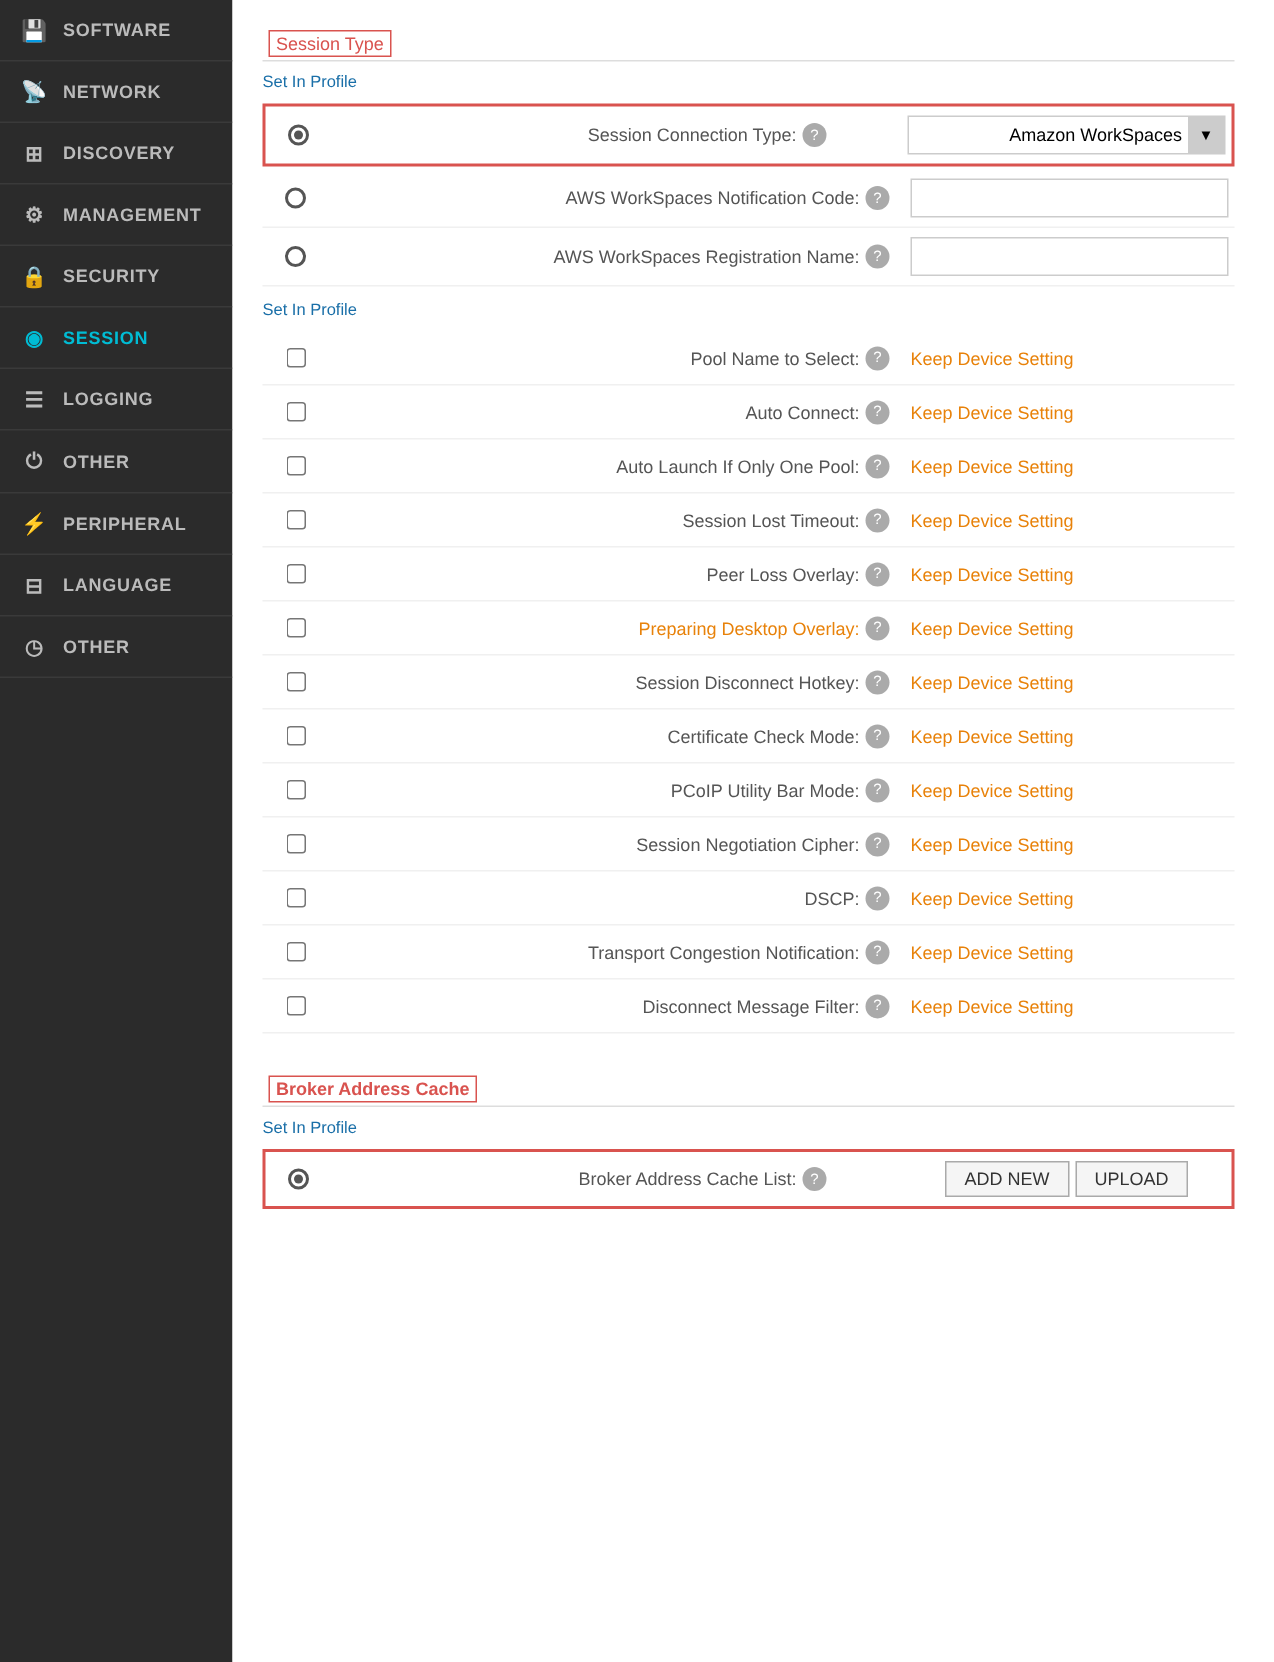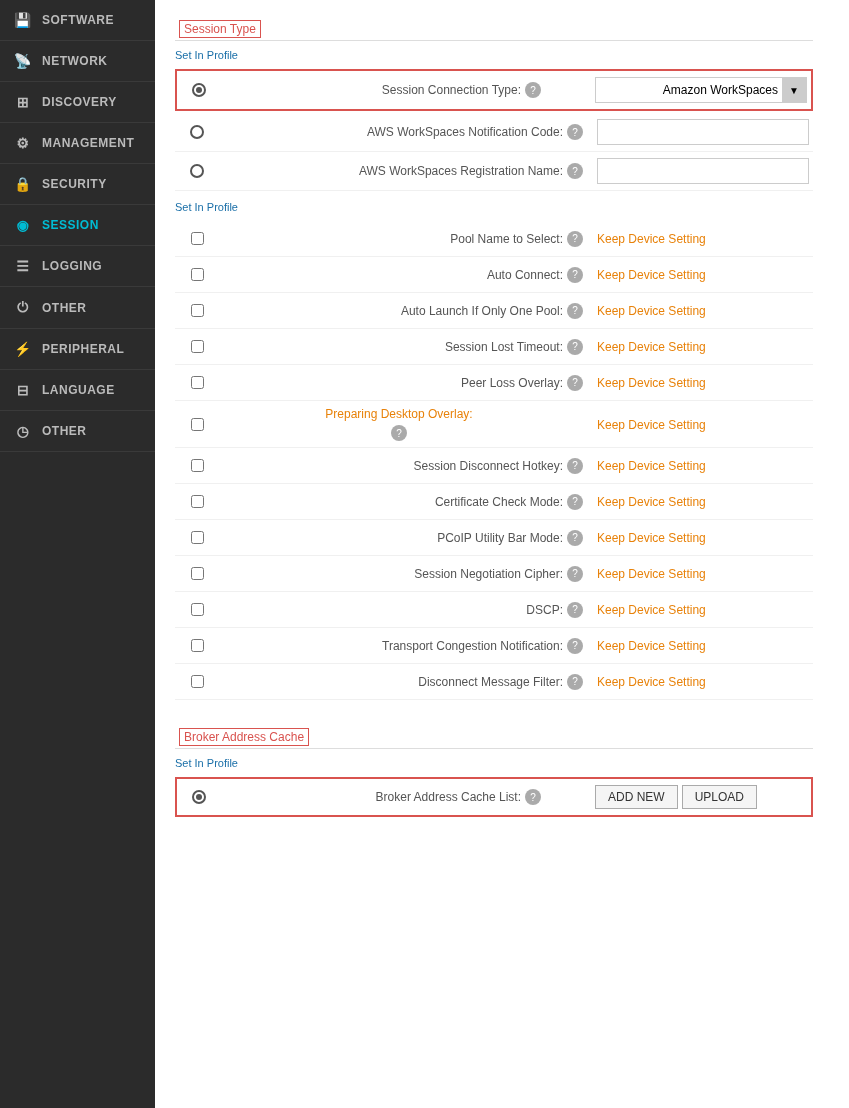--- a/index.html
+++ b/index.html
@@ -26,21 +26,21 @@
       letter-spacing: 0.5px;
       color: #bbb;
     }
     .sidebar-item.active { color: #00bcd4; }
     .sidebar-item .s-icon { width: 18px; text-align: center; font-size: 14px; }
 
     
     .main {
       flex: 1;
       overflow-y: auto;
-      padding: 10px 36px 20px 20px;
+      padding: 10px 26px 20px 20px;
       background: #fff;
     }
 
     .section-title {
       font-size: 14px;
       color: #555;
       border-bottom: 1px solid #ddd;
       padding-bottom: 4px;
       margin-bottom: 8px;
       margin-top: 10px;
@@ -103,21 +103,21 @@
       flex: 1;
       text-align: right;
       padding-right: 6px;
       color: #555;
       font-size: 12px;
       display: flex;
       align-items: center;
       justify-content: flex-end;
       gap: 4px;
     }
-    .label-col.orange { color: #e8820a; flex-direction: column; }
+    .label-col.orange { color: #e8820a; }
 
     .help-icon {
       width: 16px; height: 16px;
       border-radius: 50%;
       background: #aaa;
       color: #fff;
       font-size: 10px;
       display: flex; align-items: center; justify-content: center;
       cursor: pointer;
       flex-shrink: 0;
@@ -165,34 +165,36 @@
       height: 100%;
       background: #ccc;
       display: flex; align-items: center; justify-content: center;
       cursor: pointer;
       flex-shrink: 0;
       font-size: 10px;
     }
 
     .broker-cache-section {
       margin-top: 28px;
+      font-weight: bold;
     }
 
     .btn {
       padding: 4px 12px;
       font-size: 12px;
       cursor: pointer;
       border: 1px solid #aaa;
       background: #f5f5f5;
       color: #333;
     }
 
     .btn-group {
       display: flex;
       gap: 4px;
+      justify-content: center;
     }
   </style>
 </head>
 <body>
 
 <nav class="sidebar">
   <div class="sidebar-item">
     <span class="s-icon">💾</span>
     <span>SOFTWARE</span>
   </div>

